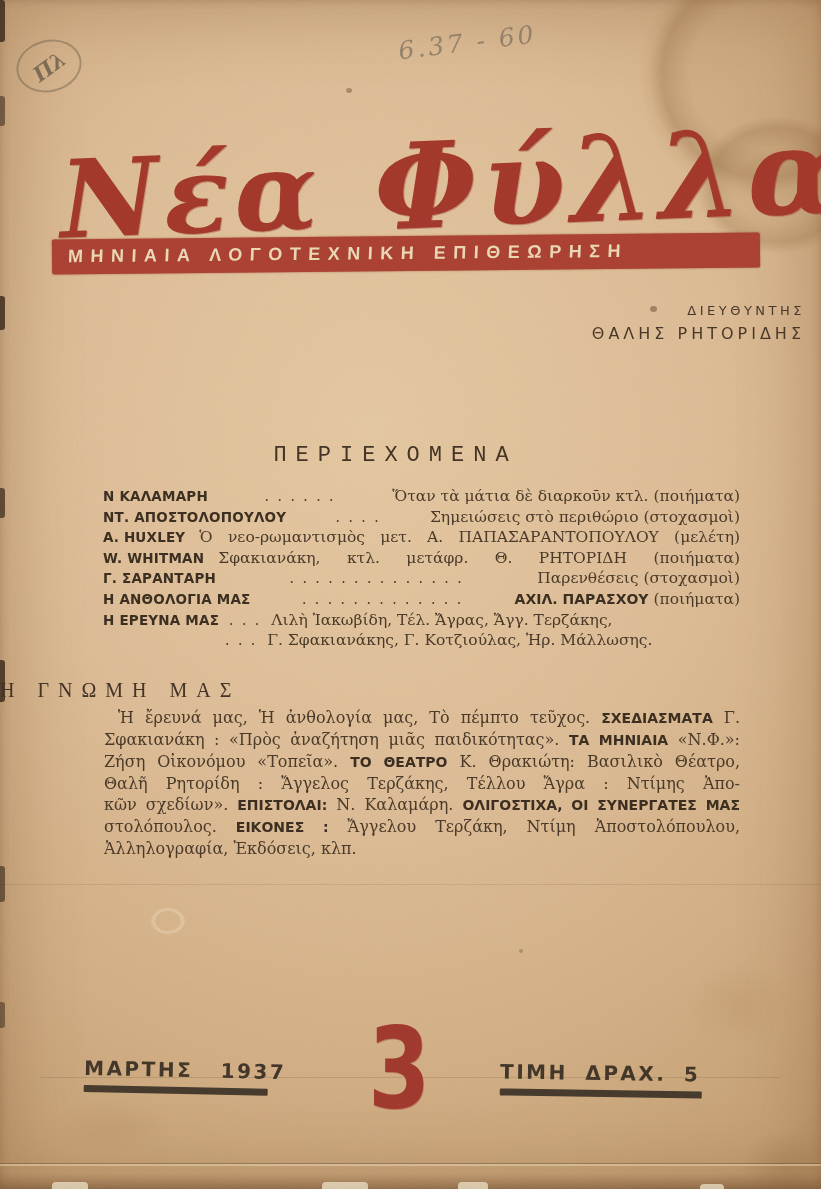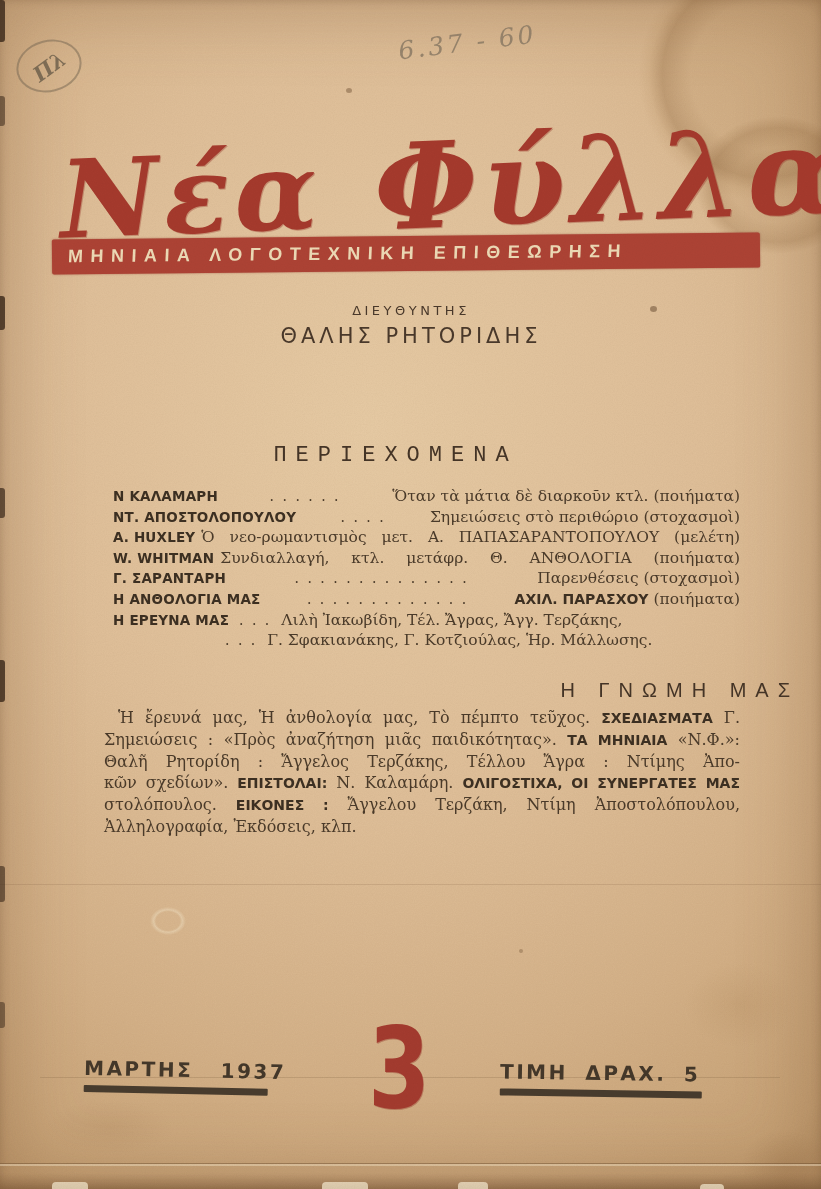--- a/index.html
+++ b/index.html
@@ -56,39 +56,39 @@
     display:flex;align-items:flex-end;transform:rotate(-2.2deg);
     color:#a63a2d;font-family:"DejaVu Serif",serif;font-style:italic;font-weight:bold;
     text-shadow:1px 1px 0 rgba(150,50,38,.35);}
   .title .t1{font-size:108px;letter-spacing:5px;line-height:1;}
   .title .t2{font-size:119px;letter-spacing:5px;line-height:1;margin-left:52px;margin-bottom:-6px;}
   .banner{position:absolute;left:52px;top:236px;width:708px;height:35px;z-index:2;background:#ae4335;
     transform:rotate(-.55deg);border-radius:2px;box-shadow:0 0 2px rgba(140,50,38,.6);}
   .banner span{display:block;line-height:35px;padding-left:16px;transform:skewX(-3deg);
     font-family:"Liberation Sans",sans-serif;font-weight:bold;font-size:18px;letter-spacing:7.5px;
     color:#eedcb8;white-space:nowrap;}
-  .director{position:absolute;left:17px;right:16px;top:303px;z-index:2;text-align:center;color:#4a392b;}
+  .director{position:absolute;left:17px;right:16px;top:303px;z-index:2;text-align:right;color:#4a392b;}
   .dir-label{font-family:"DejaVu Sans",sans-serif;font-size:13px;letter-spacing:3.5px;}
-  .dir-name{font-family:"DejaVu Sans",sans-serif;font-size:21px;letter-spacing:4px;margin-top:6px;}
+  .dir-name{font-family:"DejaVu Sans",sans-serif;font-size:16px;letter-spacing:4px;margin-top:6px;}
   
   .toc-heading{position:absolute;left:0;right:30px;top:443px;z-index:2;text-align:center;
     font-family:Liberation Mono, monospace;font-size:22px;letter-spacing:9px;color:#453527;}
   .toc{position:absolute;left:103px;width:637px;top:487px;z-index:2;color:#4b3b2a;}
   .toc-row{display:flex;align-items:baseline;height:20.6px;white-space:nowrap;}
-  .toc-name{font-family:"DejaVu Sans",sans-serif;font-weight:bold;font-size:13.5px;color:#3d3022;letter-spacing:.2px;flex:none;margin-left:10px;}
+  .toc-name{font-family:"DejaVu Sans",sans-serif;font-weight:bold;font-size:13.5px;color:#3d3022;letter-spacing:.2px;flex:none;}
   .toc-leader{flex:1;text-align:center;overflow:hidden;font-size:14px;letter-spacing:2px;padding:0 8px;}
   .toc-title{font-size:15.5px;flex:none;}
-  .toc-row.nofill .toc-title{flex:1;margin-left:6px;text-align:justify;text-align-last:justify;}
+  .toc-row.nofill .toc-title{flex:1;margin-left:14px;text-align:justify;text-align-last:justify;}
   .toc-row.loose{justify-content:flex-start;}
   .toc-row.loose .toc-leader{flex:none;padding:0 10px;}
   .toc-row.cont{padding-left:112px;}
   .bseg{font-family:"DejaVu Sans",sans-serif;font-weight:bold;font-size:14px;color:#3d3022;}
   
-  .op-heading{position:absolute;left:0;right:22px;top:679px;z-index:2;text-align:right;
-    font-family:Liberation Sans, sans-serif;font-size:20px;letter-spacing:9px;color:#453527;}
+  .op-heading{position:absolute;left:0;right:22px;top:679px;z-index:2;text-align:left;
+    font-family:Liberation Serif, serif;font-size:20px;letter-spacing:9px;color:#453527;}
   .opinion{position:absolute;left:104px;width:636px;top:707px;z-index:2;color:#4b3b2a;font-size:16px;}
   .op-line{line-height:21px;text-align:justify;text-align-last:justify;white-space:normal;}
   .op-line.first{text-indent:14px;}
   .op-line.last{text-align-last:left;}
   
   .issue-date{position:absolute;left:84px;top:1058px;z-index:2;transform:rotate(1.2deg);color:#44382a;}
   .issue-date span,.price span{font-family:"DejaVu Sans",sans-serif;font-weight:bold;font-size:20px;letter-spacing:2.5px;}
   .issue-date span{word-spacing:18px;}
   .price span{word-spacing:8px;}
   .under-bar{height:7px;background:#483c2e;margin-top:5px;border-radius:1px;}
@@ -158,21 +158,21 @@
       <span class="toc-name">ΝΤ. ΑΠΟΣΤΟΛΟΠΟΥΛΟΥ</span>
       <span class="toc-leader">. . . .</span>
       <span class="toc-title">Σημειώσεις στὸ περιθώριο (στοχασμοὶ)</span>
     </div>
     <div class="toc-row nofill">
       <span class="toc-name">Α. HUXLEY</span>
       <span class="toc-title">Ὁ νεο-ρωμαντισμὸς μετ. Α. ΠΑΠΑΣΑΡΑΝΤΟΠΟΥΛΟΥ (μελέτη)</span>
     </div>
     <div class="toc-row nofill">
       <span class="toc-name">W. WHITMAN</span>
-      <span class="toc-title">Συνδιαλλαγή, κτλ. μετάφρ. Θ. ΑΝΘΟΛΟΓΙΑ (ποιήματα)</span>
+      <span class="toc-title">Σφακιανάκη, κτλ. μετάφρ. Θ. ΡΗΤΟΡΙΔΗ (ποιήματα)</span>
     </div>
     <div class="toc-row">
       <span class="toc-name">Γ. ΣΑΡΑΝΤΑΡΗ</span>
       <span class="toc-leader">. . . . . . . . . . . . . .</span>
       <span class="toc-title">Παρενθέσεις (στοχασμοὶ)</span>
     </div>
     <div class="toc-row">
       <span class="toc-name">Η ΑΝΘΟΛΟΓΙΑ ΜΑΣ</span>
       <span class="toc-leader">. . . . . . . . . . . . .</span>
       <span class="toc-title"><span class="bseg">ΑΧΙΛ. ΠΑΡΑΣΧΟΥ</span><span> (ποιήματα)</span></span>
@@ -184,21 +184,22 @@
     </div>
     <div class="toc-row loose cont">
       <span class="toc-leader">. . .</span>
       <span class="toc-title">Γ. Σφακιανάκης, Γ. Κοτζιούλας, Ἡρ. Μάλλωσης.</span>
     </div>
   </div>
 
   <div class="op-heading">Η ΓΝΩΜΗ ΜΑΣ</div>
   <div class="opinion">
     <div class="op-line first"><span>Ἡ ἔρευνά μας, Ἡ ἀνθολογία μας, Τὸ πέμπτο τεῦχος. </span><span class="bseg">ΣΧΕΔΙΑΣΜΑΤΑ</span><span> Γ.</span></div>
-    <div class="op-line"><span>Σημειώσεις : «Πρὸς ἀναζήτηση μιᾶς παιδικότητας». </span><span class="bseg">ΤΑ ΜΗΝΙΑΙΑ</span><span> «Ν.Φ.»:</span></div>
+    <div class="op-line"><span>Σφακιανάκη : «Πρὸς ἀναζήτηση μιᾶς παιδικότητας». </span><span class="bseg">ΤΑ ΜΗΝΙΑΙΑ</span><span> «Ν.Φ.»:</span></div>
+    <div class="op-line"><span>Ζήση Οἰκονόμου «Τοπεῖα». </span><span class="bseg">ΤΟ ΘΕΑΤΡΟ</span><span> Κ. Θρακιώτη: Βασιλικὸ Θέατρο,</span></div>
     <div class="op-line"><span>Θαλῆ Ρητορίδη : Ἄγγελος Τερζάκης, Τέλλου Ἄγρα : Ντίμης Ἀπο-</span></div>
     <div class="op-line"><span>κῶν σχεδίων». </span><span class="bseg">ΕΠΙΣΤΟΛΑΙ:</span><span> Ν. Καλαμάρη. </span><span class="bseg">ΟΛΙΓΟΣΤΙΧΑ, ΟΙ ΣΥΝΕΡΓΑΤΕΣ ΜΑΣ</span></div>
     <div class="op-line"><span>στολόπουλος. </span><span class="bseg">ΕΙΚΟΝΕΣ :</span><span> Ἄγγελου Τερζάκη, Ντίμη Ἀποστολόπουλου,</span></div>
     <div class="op-line last"><span>Ἀλληλογραφία, Ἐκδόσεις, κλπ.</span></div>
   </div>
 
   <div class="issue-date">
     <span>ΜΑΡΤΗΣ 1937</span>
     <div class="under-bar"></div>
   </div>

